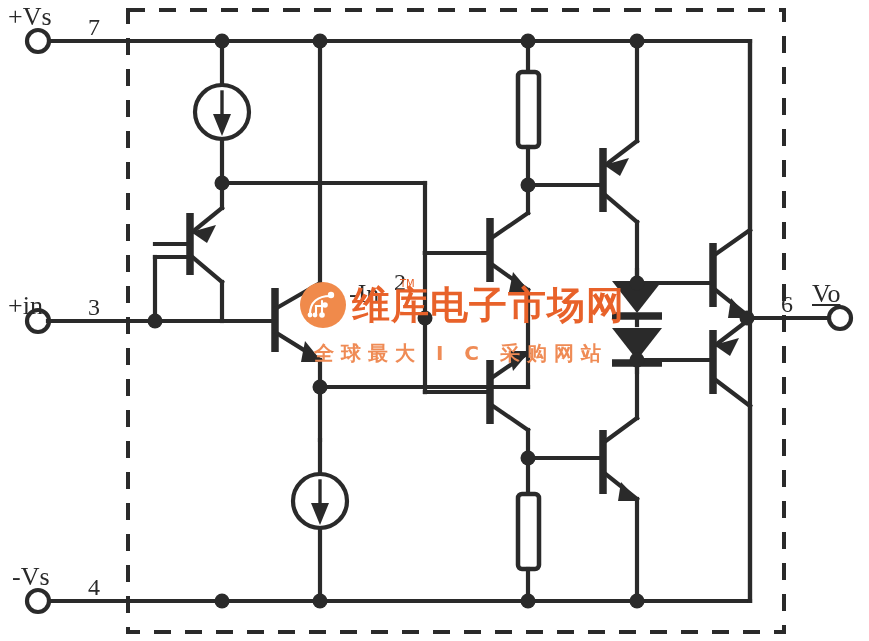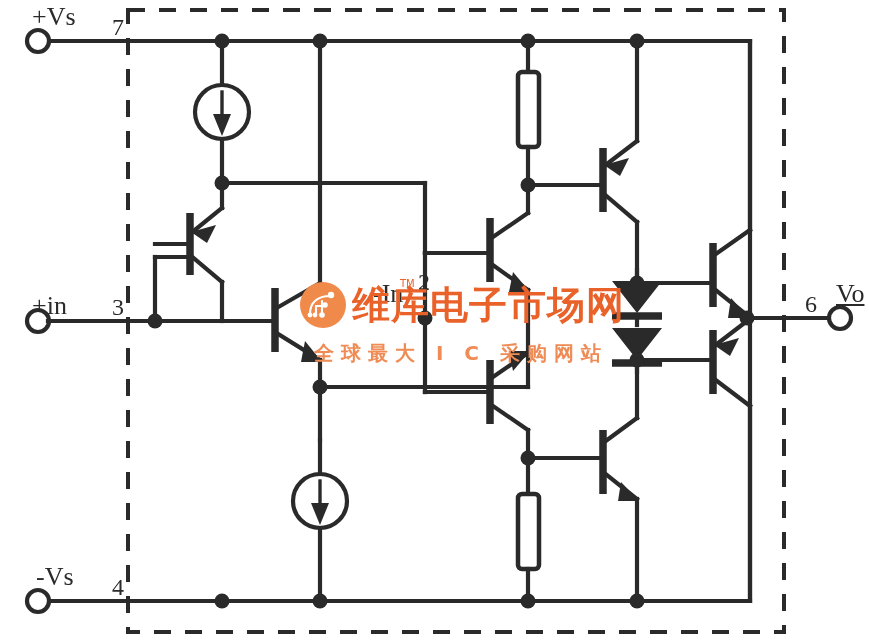--- a/index.html
+++ b/index.html
@@ -82,21 +82,20 @@
     font-size: 20px;
     color: #ef8b55;
     letter-spacing: 7px;
     white-space: nowrap;
   }
   .lbl {
     position: absolute;
     font-family: "Liberation Serif", serif;
     color: #2a2a2a;
     white-space: nowrap;
-    margin-left: 24px;
   }
   .lbl-term { font-size: 26px; }
   .lbl-pin  { font-size: 24px; }
 </style>
 </head>
 <body>
 
 <div id="canvas">
 
   <svg id="schematic" viewBox="0 0 869 641">

